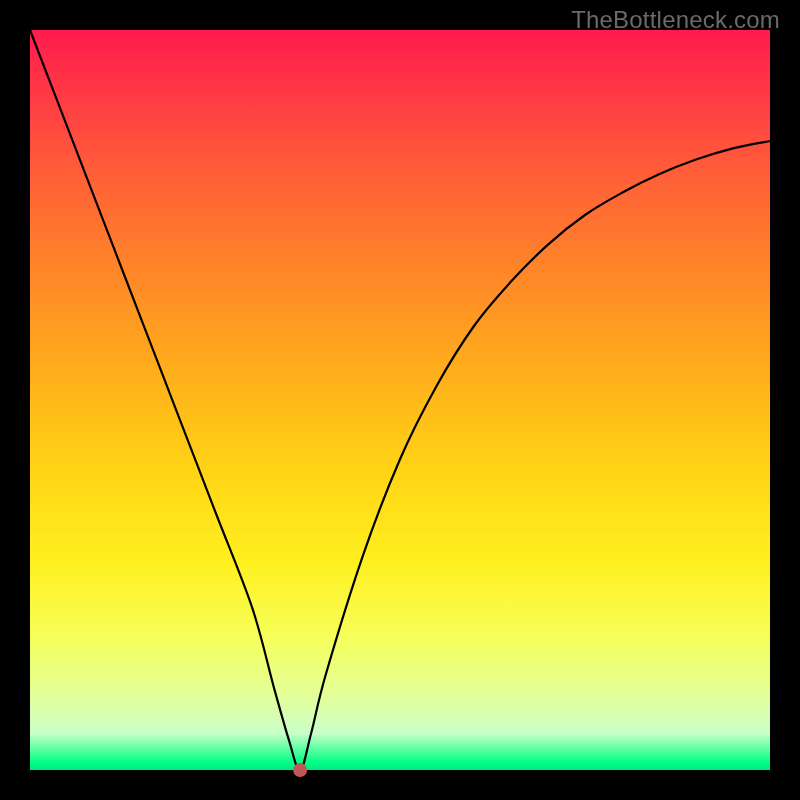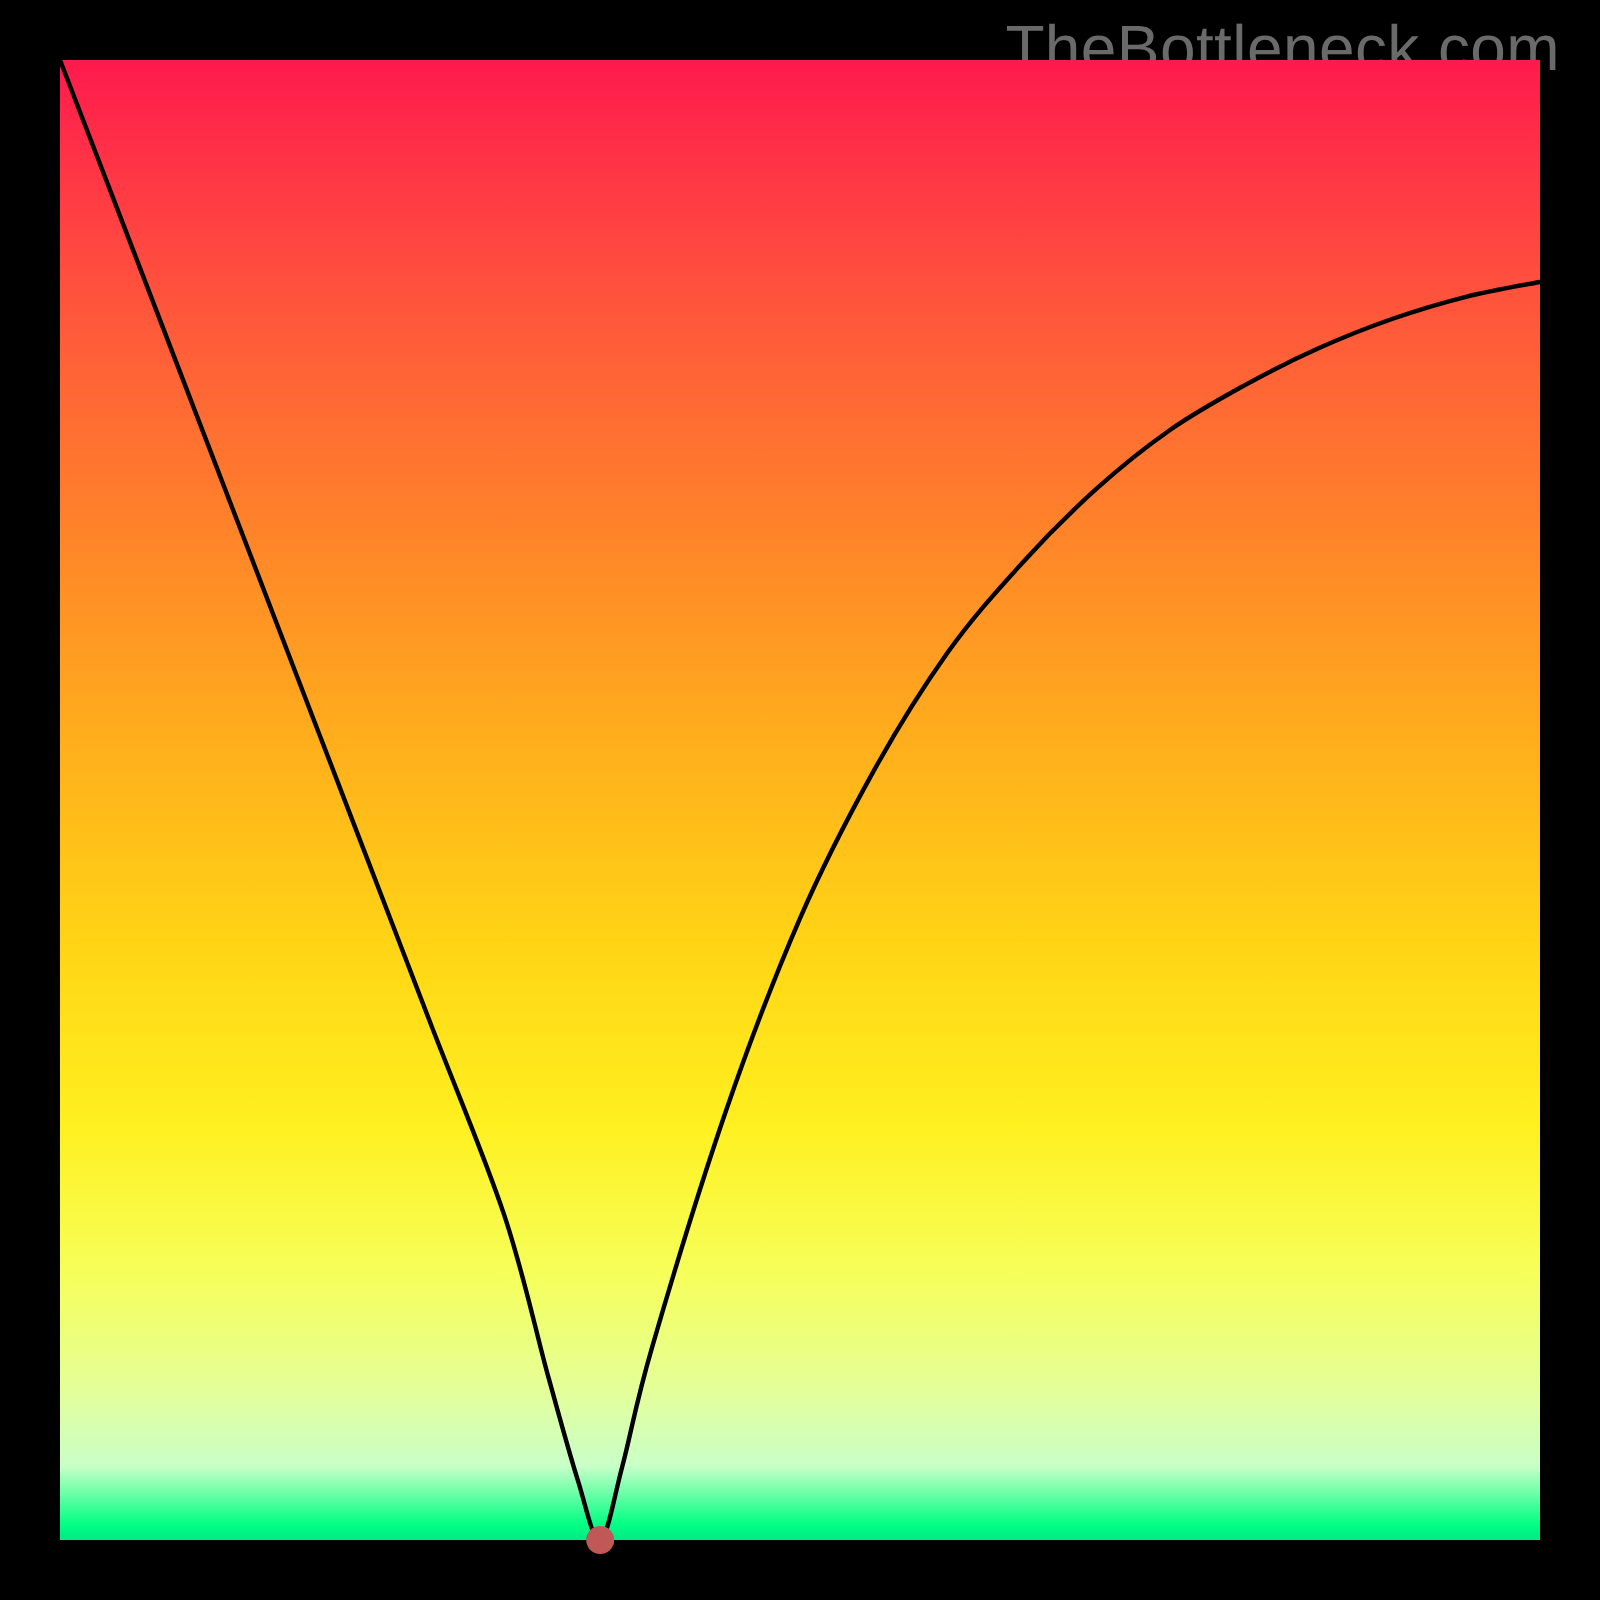--- a/index.html
+++ b/index.html
@@ -37,21 +37,21 @@
       #c9ffc8 95%,
       #00ff84 99%,
       #00e987 100%
     );
   }
   .watermark {
     position: absolute;
     top: 6px;
     right: 20px;
     color: #6a6a6a;
-    font-size: 32px;
+    font-size: 24px;
     font-weight: 500;
     letter-spacing: 0.2px;
     user-select: none;
   }
   svg.curve {
     position: absolute;
     left: 0;
     top: 0;
     width: 740px;
     height: 740px;

